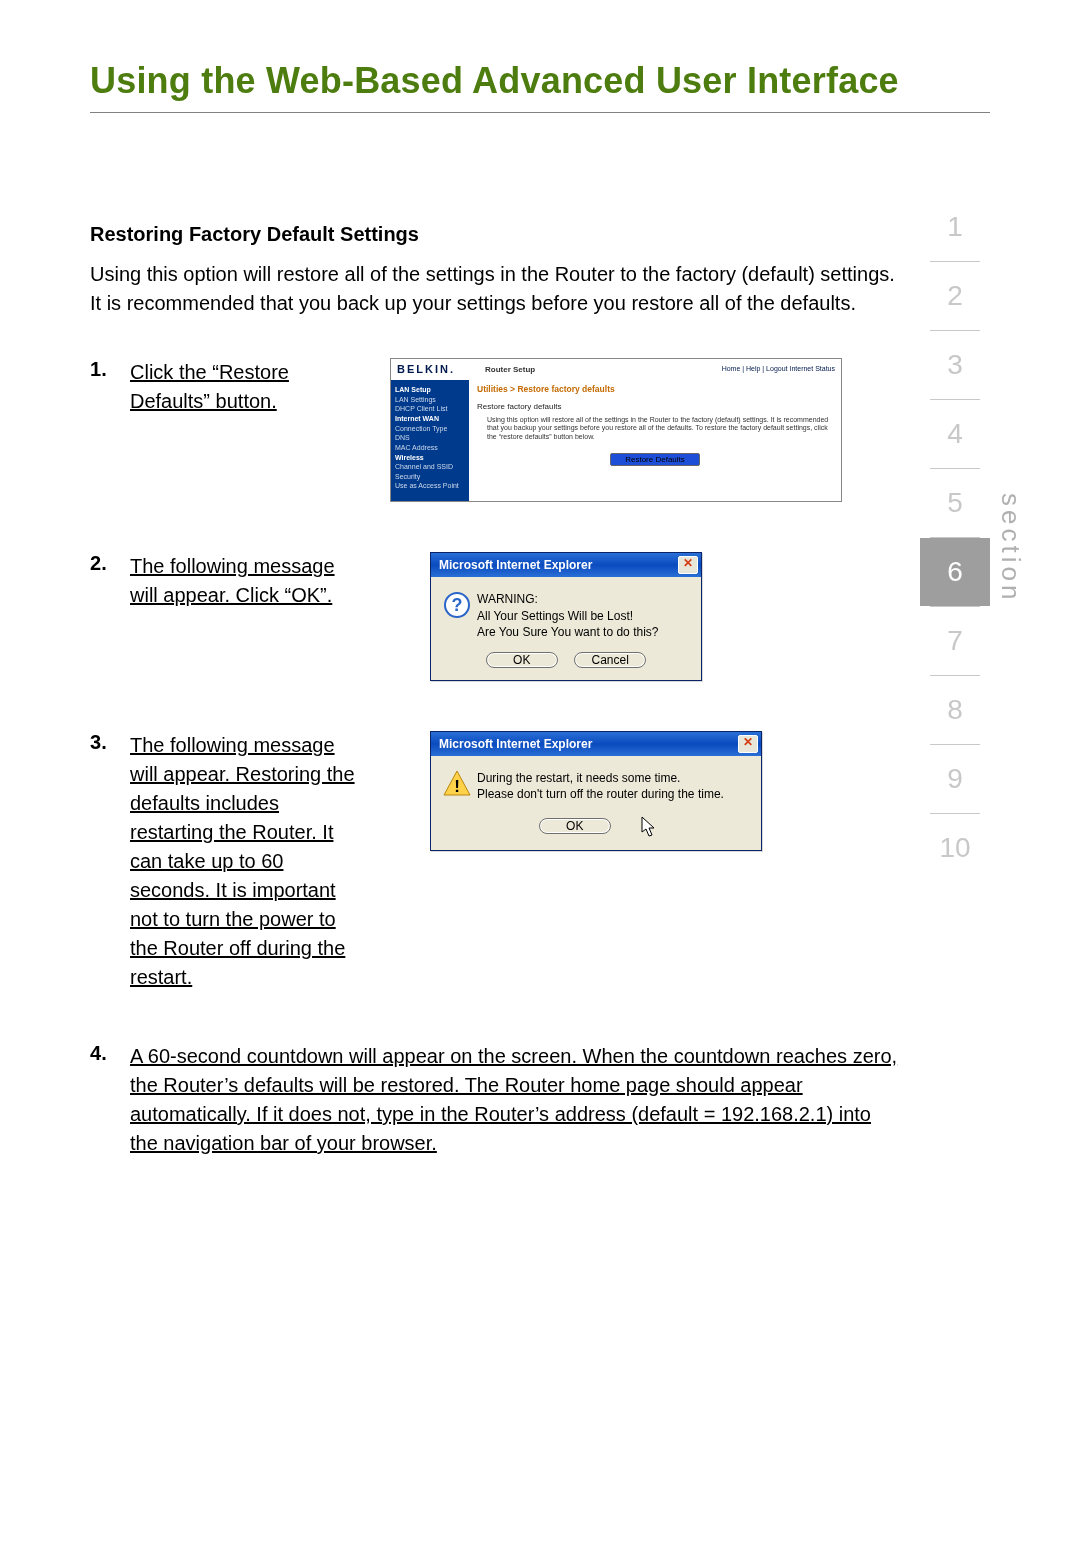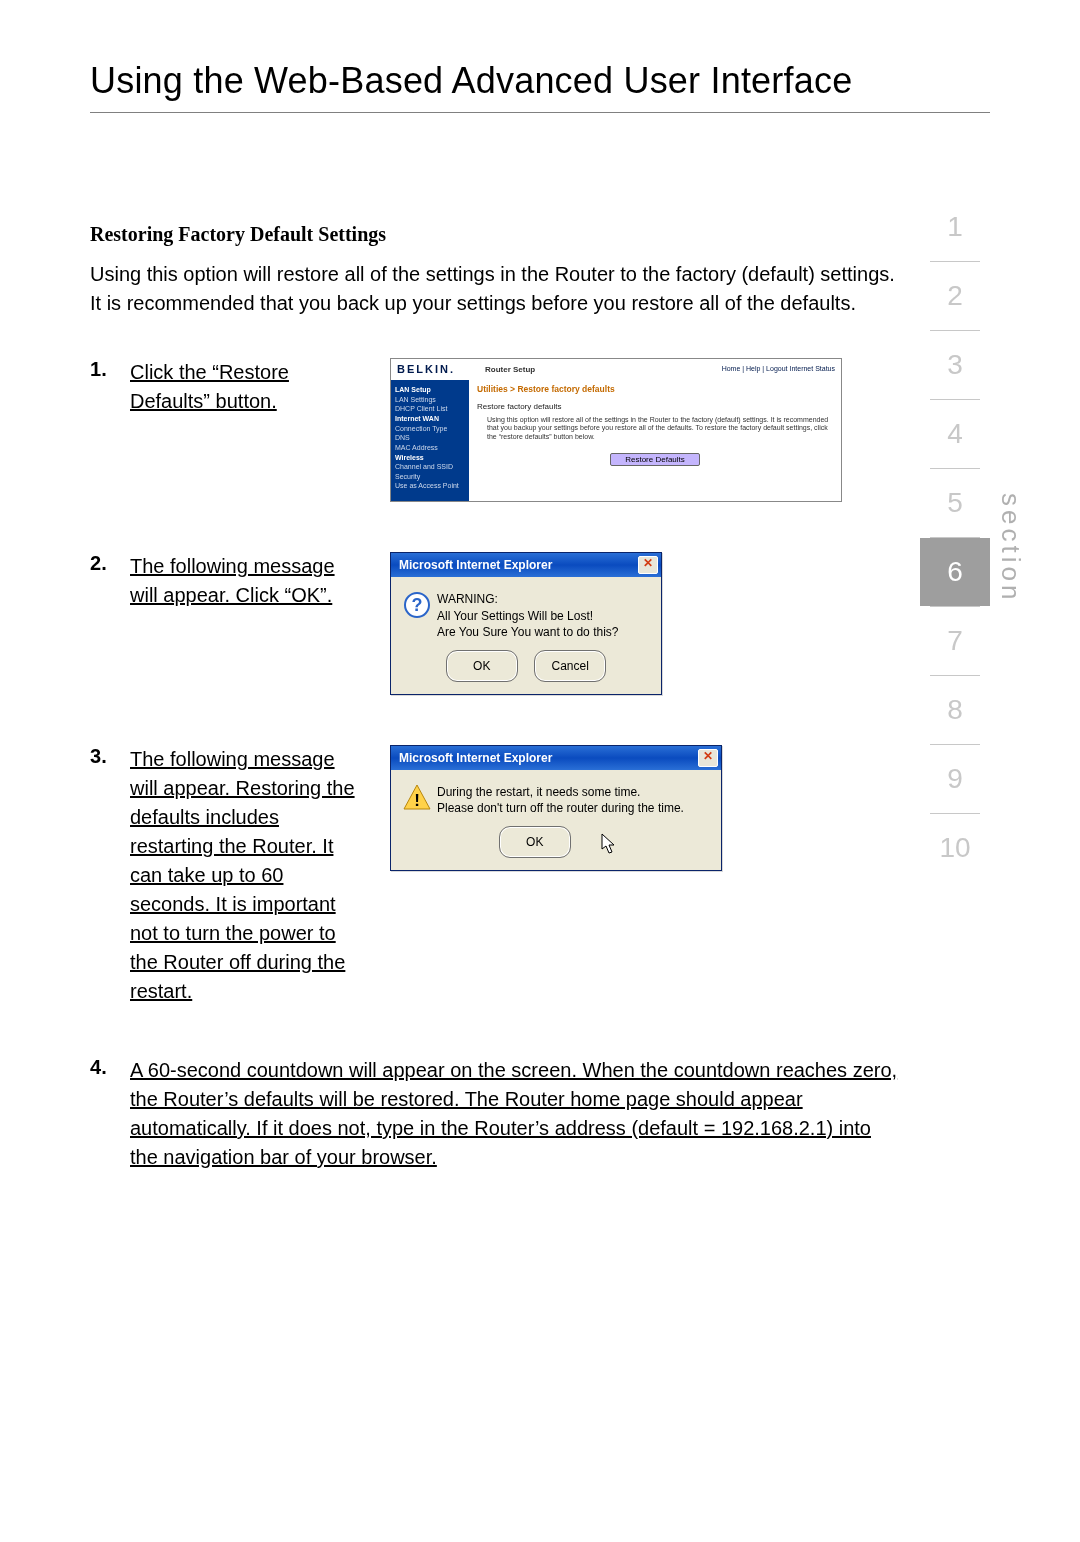--- a/index.html
+++ b/index.html
@@ -12,22 +12,22 @@
   }
   .page {
     box-sizing: border-box;
     width: 1080px;
     min-height: 1542px;
     padding: 60px 90px 40px 90px;
     position: relative;
   }
   .chapter-title {
     font-size: 36px;
-    color: #000000;
-    font-weight: 400;
+    color: #4d7c0f;
+    font-weight: 700;
     margin: 0 0 10px 0;
     letter-spacing: 0.2px;
   }
   .chapter-rule {
     border: none;
     border-top: 1px solid #808080;
     margin: 0 0 110px 0;
   }
   .content-area {
     display: flex;
@@ -67,21 +67,20 @@
     color: #b0b0b0;
     letter-spacing: 4px;
     writing-mode: vertical-rl;
     text-orientation: mixed;
     transform: rotate(0deg);
   }
   .sub-head {
     font-size: 20px;
     font-weight: bold;
     margin: 0 0 14px 0;
-    font-family: Liberation Serif, serif;
   }
   .intro {
     font-size: 20px;
     line-height: 1.45;
     margin: 0 0 40px 0;
   }
   ol.steps {
     list-style: none;
     padding: 0;
     margin: 0;
@@ -184,30 +183,31 @@
     color: #333;
     margin-top: 4px;
     padding-left: 10px;
   }
   .router-btn {
     display: block;
     margin: 12px auto 0 auto;
     font-size: 8px;
     padding: 1px 14px;
     border: 1px solid #666;
-    background: #c4b5fd;
+    background: #1d4ed8;
     border-radius: 2px;
   }
 
   
   .xp-dialog {
     font-family: Tahoma, Arial, sans-serif;
     border: 1px solid #0a246a;
     background: #ece9d8;
     box-shadow: 1px 1px 0 rgba(0,0,0,0.15);
+    margin-left: 40px;
   }
   .xp-dialog.d1 { width: 270px; }
   .xp-dialog.d2 { width: 330px; }
   .xp-titlebar {
     display: flex;
     align-items: center;
     justify-content: space-between;
     background: linear-gradient(to bottom, #2a6fd6, #0a4bbf 50%, #2a6fd6);
     color: #fff;
     font-size: 12px;
@@ -239,21 +239,21 @@
   .xp-msg { flex: 1; line-height: 1.35; }
   .xp-icon svg { display: block; }
   .xp-buttons {
     text-align: center;
     padding: 0 10px 12px 10px;
   }
   .xp-btn {
     font-family: Tahoma, Arial, sans-serif;
     font-size: 12px;
     padding: 0 16px;
-    height: 32px;
+    height: 16px;
     min-width: 72px;
     background: #ece9d8;
     border: 1px solid #707070;
     border-radius: 11px;
     box-shadow: 0 0 0 1px #fff inset;
     margin: 0 6px;
     text-align: center;
   }
   .cursor-icon {
     display: inline-block;

